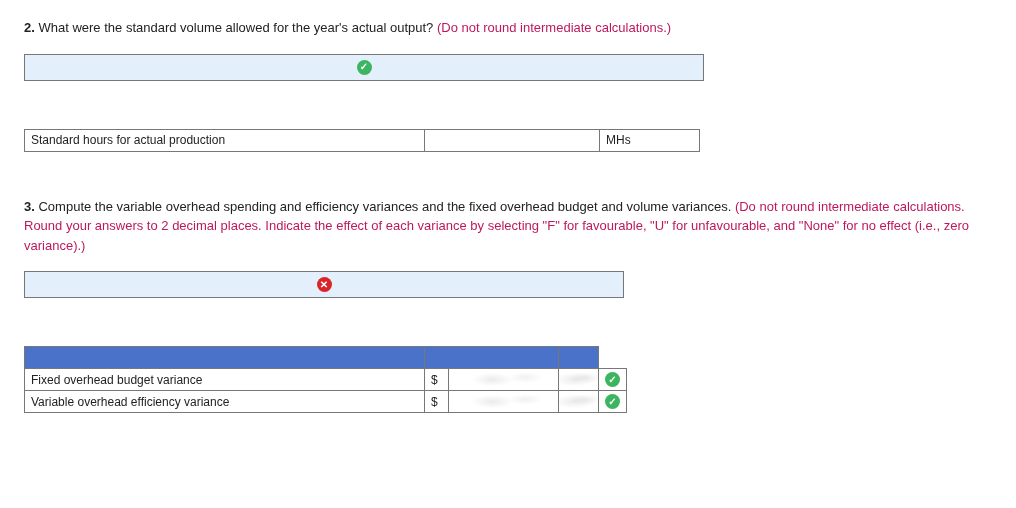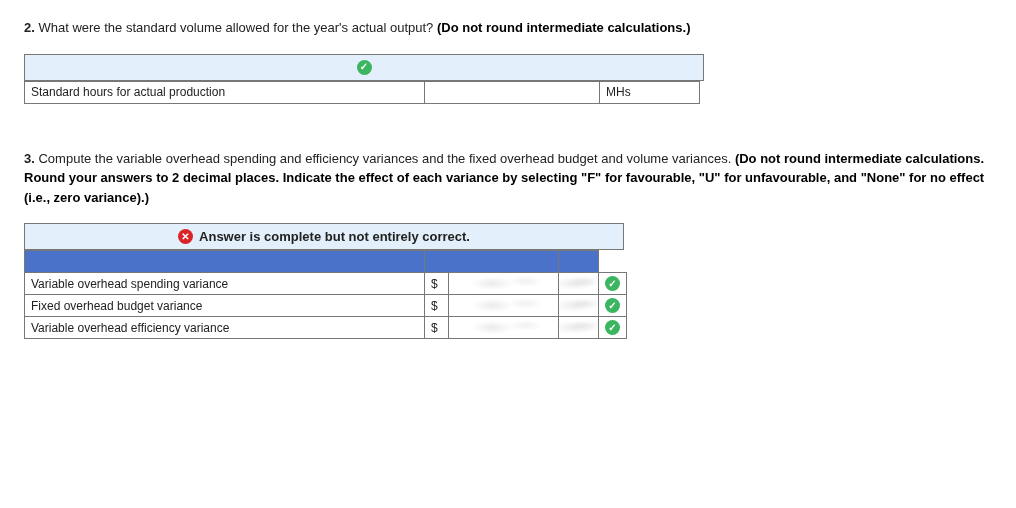--- a/index.html
+++ b/index.html
@@ -8,21 +8,21 @@
     font-size: 13px;
     color: #222;
     margin: 0;
     padding: 18px 24px;
     background: #fff;
     width: 1016px;
   }
   .question { margin-bottom: 45px; }
   .q-text { margin-bottom: 16px; line-height: 1.5; }
   .q-num { font-weight: bold; }
-  .red { color: #000000; font-weight: bold; text-align: right; }
+  .red { color: #be185d; font-weight: normal; text-align: right; }
   .status-bar {
     display: flex;
     align-items: center;
     justify-content: center;
     gap: 6px;
     background: #e3f0fb;
     border: 1px solid #777;
     padding: 5px 8px;
     font-weight: bold;
     font-size: 13px;
@@ -35,21 +35,21 @@
     display: inline-flex;
     align-items: center;
     justify-content: center;
     font-size: 10px;
     color: #fff;
     font-weight: bold;
     line-height: 1;
   }
   .icon-ok { background: #3bb55f; }
   .icon-bad { background: #d9242a; }
-  table { border-collapse: collapse; }
+  table { border-collapse: collapse; margin-top: 48px; }
   td, th {
     border: 1px solid #777;
     padding: 3px 6px;
     font-size: 12px;
     height: 22px;
     text-align: left;
     background: #fff;
   }
   .hdr-blue { background: #4a72c9; }
   .tbl1 td.label { width: 400px; }
@@ -100,36 +100,28 @@
 
 <div class="question">
   <div class="q-text">
     <span class="q-num">3.</span>
     <span>Compute the variable overhead spending and efficiency variances and the fixed overhead budget and volume variances. </span>
     <span class="red">(Do not round intermediate calculations. Round your answers to 2 decimal places. Indicate the effect of each variance by selecting "F" for favourable, "U" for unfavourable, and "None" for no effect (i.e., zero variance).)</span>
   </div>
 
   <div class="status-bar w2">
     <span class="icon-circle icon-bad">✕</span>
-    <span>Answer is complete but not entirely correct.</span>
   </div>
 
   <table class="tbl2">
     <tbody>
         <tr>
       <td class="hdr-blue"></td>
       <td class="hdr-blue" colspan="2"></td>
       <td class="hdr-blue"></td>
-    </tr>
-    <tr>
-      <td class="label">Variable overhead spending variance</td>
-      <td class="cur">$</td>
-      <td class="val"><span></span><span class="smudge"></span></td>
-      <td class="flag"><span></span><span class="smudge"></span></td>
-      <td class="chk"><span class="check-ico">✓</span></td>
     </tr>
     <tr>
       <td class="label">Fixed overhead budget variance</td>
       <td class="cur">$</td>
       <td class="val"><span></span><span class="smudge"></span></td>
       <td class="flag"><span></span><span class="smudge"></span></td>
       <td class="chk"><span class="check-ico">✓</span></td>
     </tr>
     <tr>
       <td class="label">Variable overhead efficiency variance</td>

